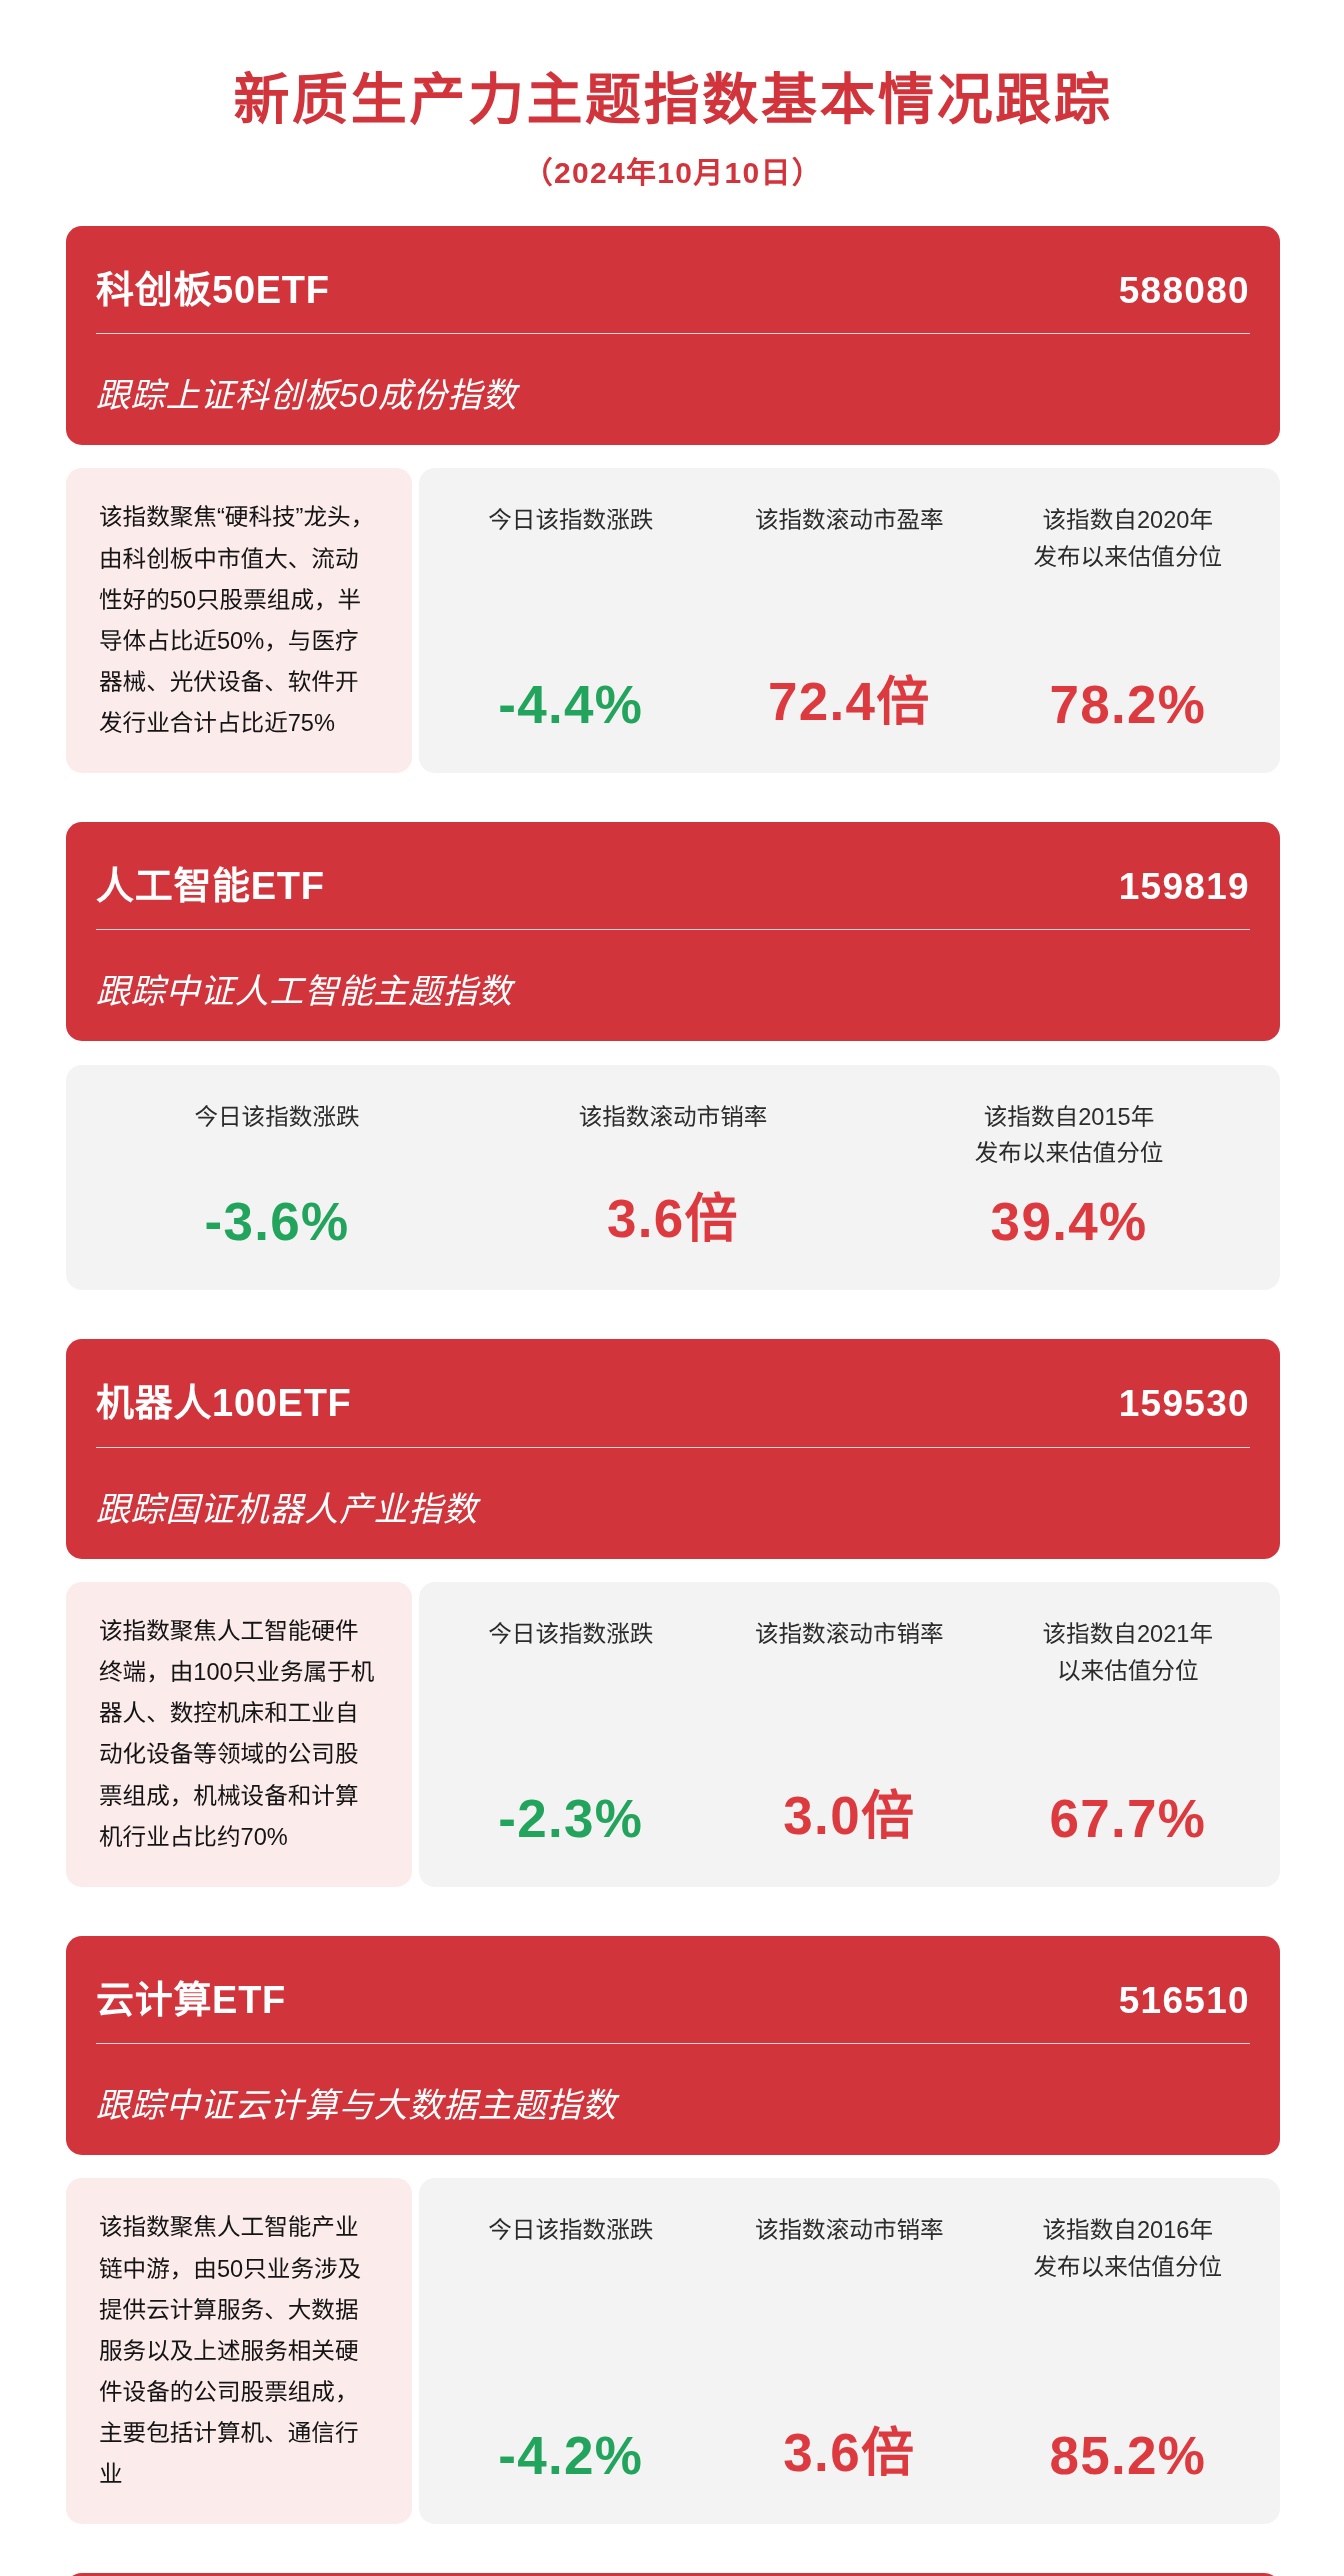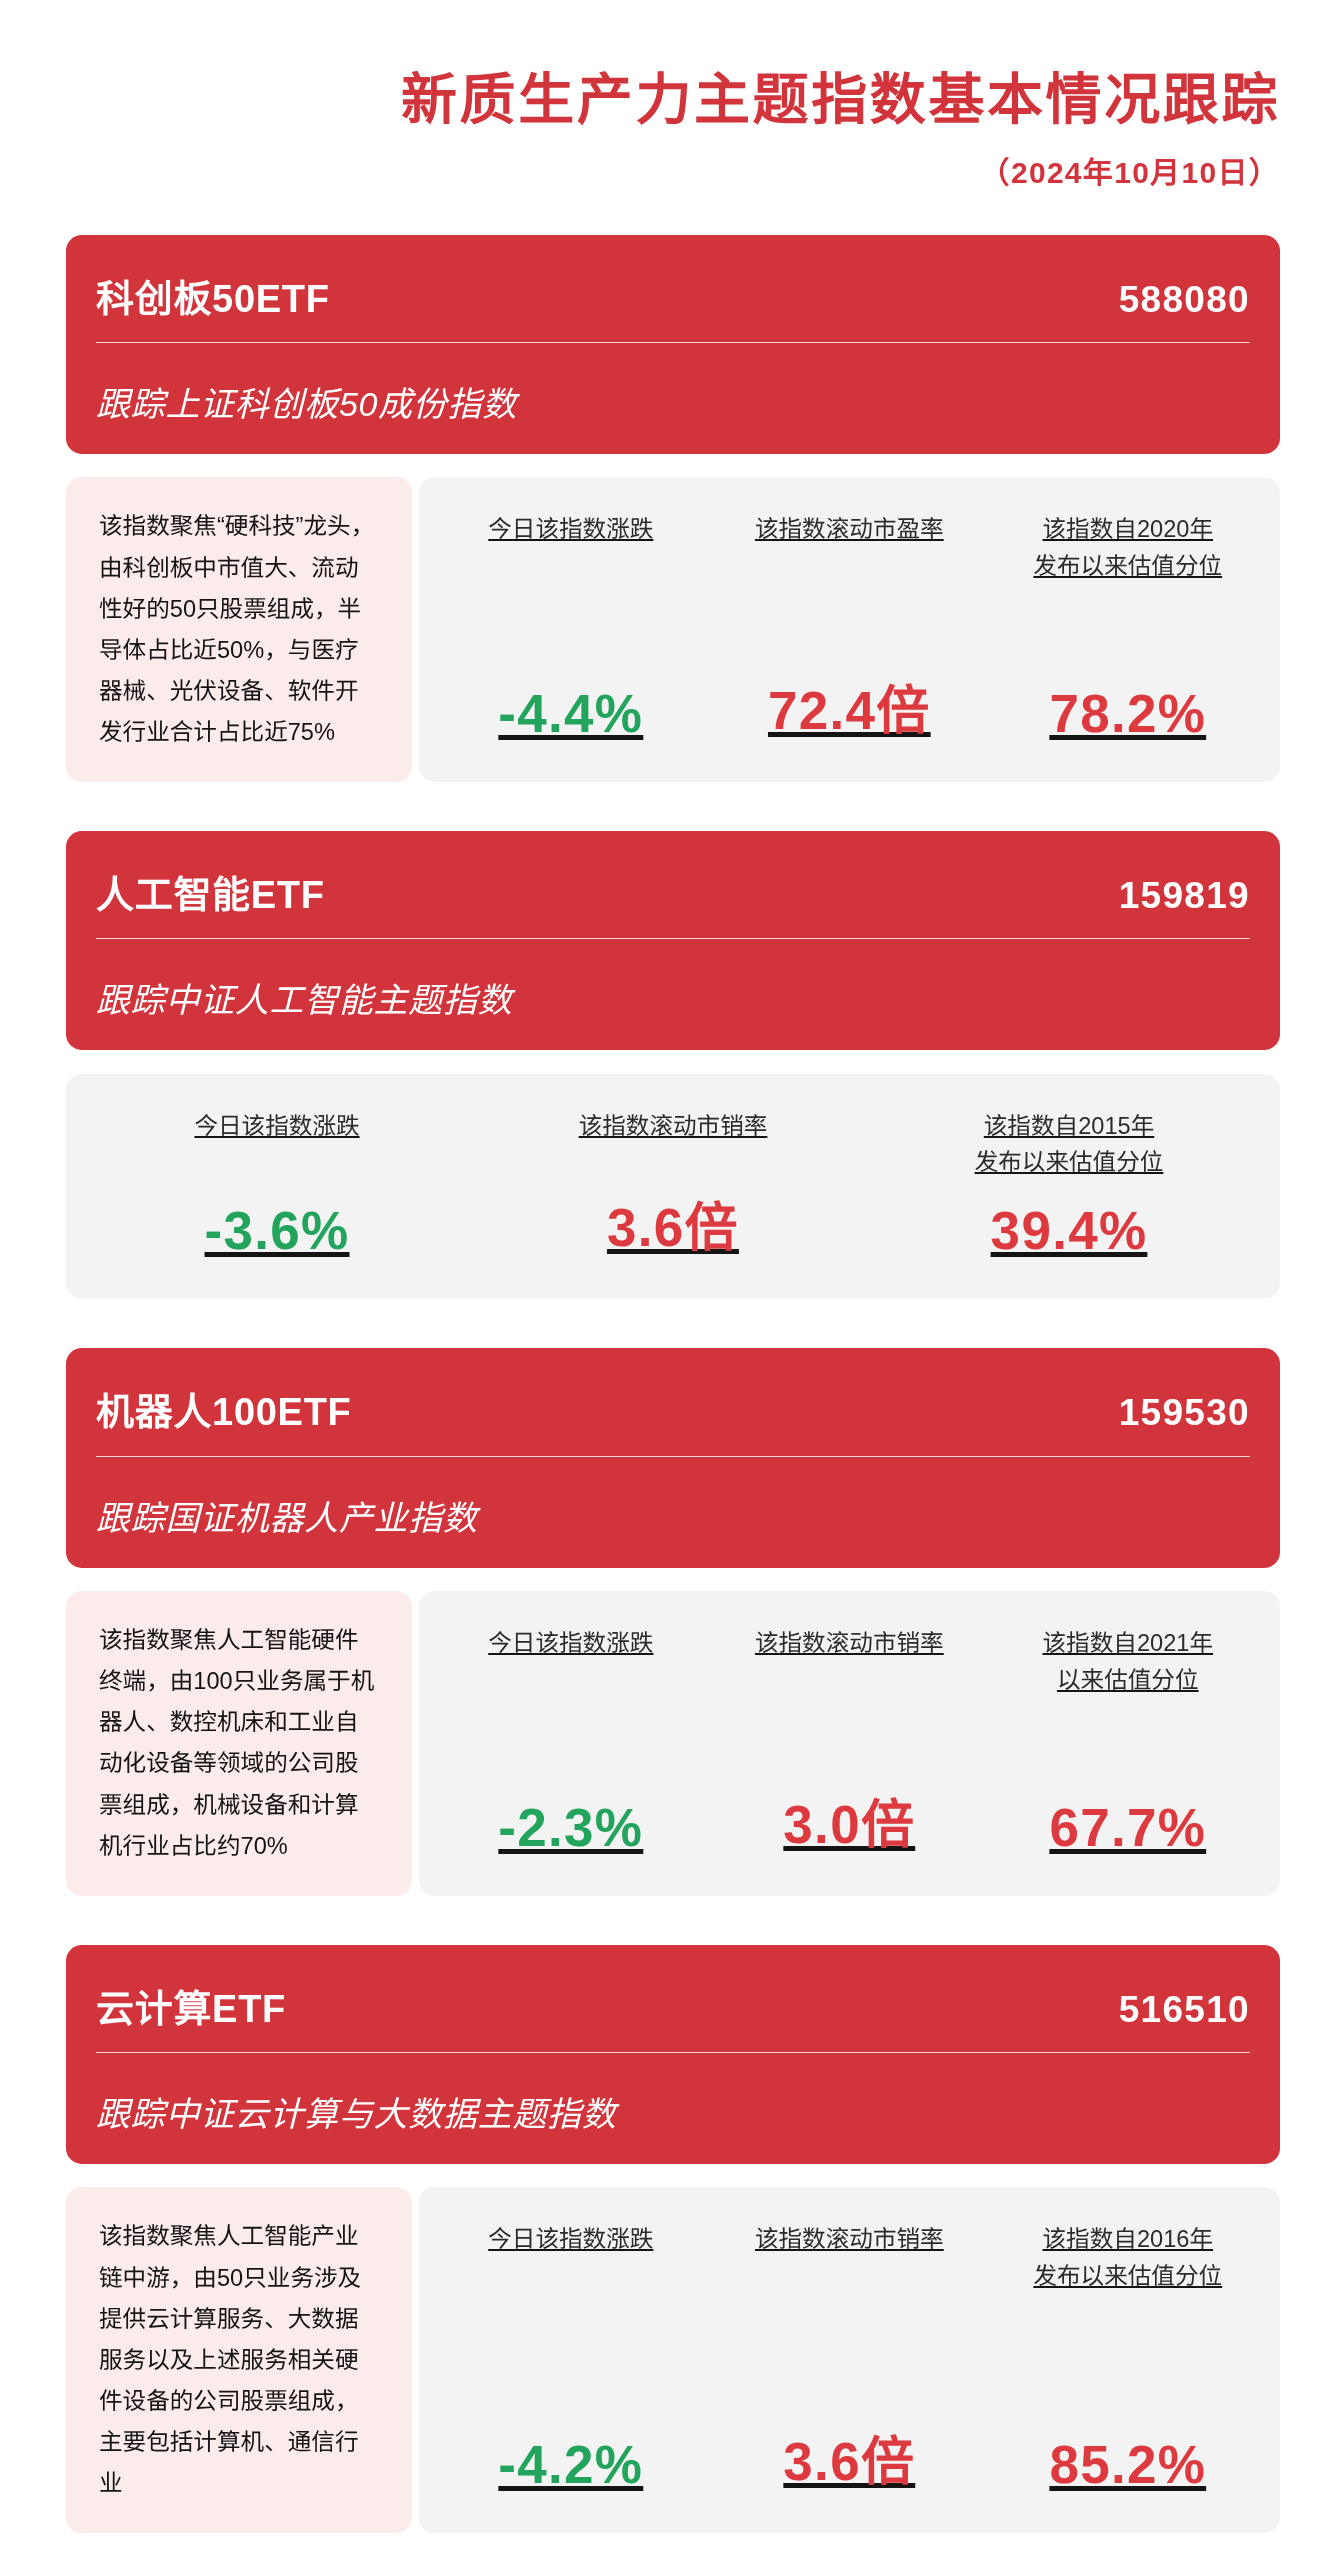--- a/index.html
+++ b/index.html
@@ -4,21 +4,21 @@
 <style>
   html, body { margin: 0; padding: 0; background: #ffffff; }
   body {
     width: 1344px;
     font-family: "Liberation Sans", "DejaVu Sans", sans-serif;
     color: #141414;
   }
   .page { padding: 69px 64px 39px 66px; }
 
   
-  .title-block { text-align: right; margin-bottom: 43px; }
+  .title-block { text-align: center; margin-bottom: 34px; }
   .page-title {
     color: #d2343c;
     font-size: 56px;
     font-weight: 800;
     letter-spacing: 2.6px;
     line-height: 1.1;
   }
   .page-subtitle {
     color: #d2343c;
     font-size: 30px;
@@ -73,21 +73,20 @@
     color: #141414;
   }
   .metrics-panel {
     background: #f3f3f3;
     border-radius: 15.8px;
     flex: 1;
     min-height: 207px;
     box-sizing: border-box;
     padding: 34px 13px 38px 13px;
     display: flex;
-    text-decoration: underline;
   }
   .metric {
     flex: 1;
     display: flex;
     flex-direction: column;
     justify-content: space-between;
     align-items: center;
     text-align: center;
   }
   .metric-label {

